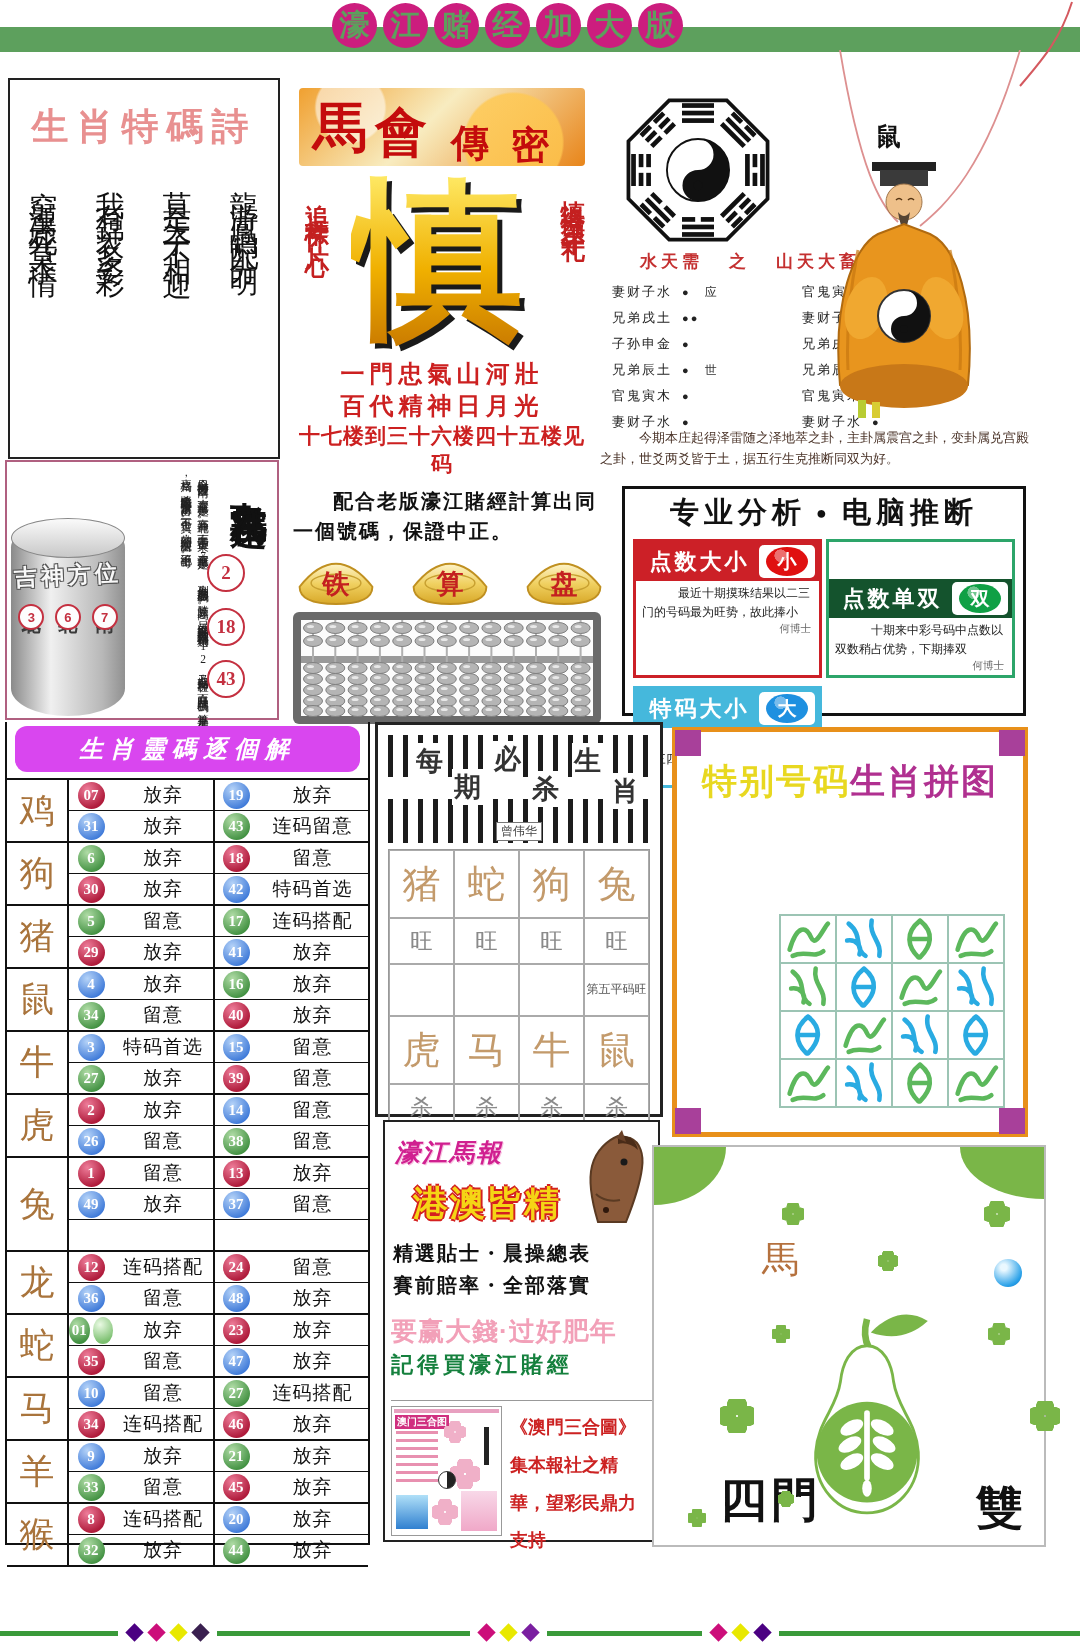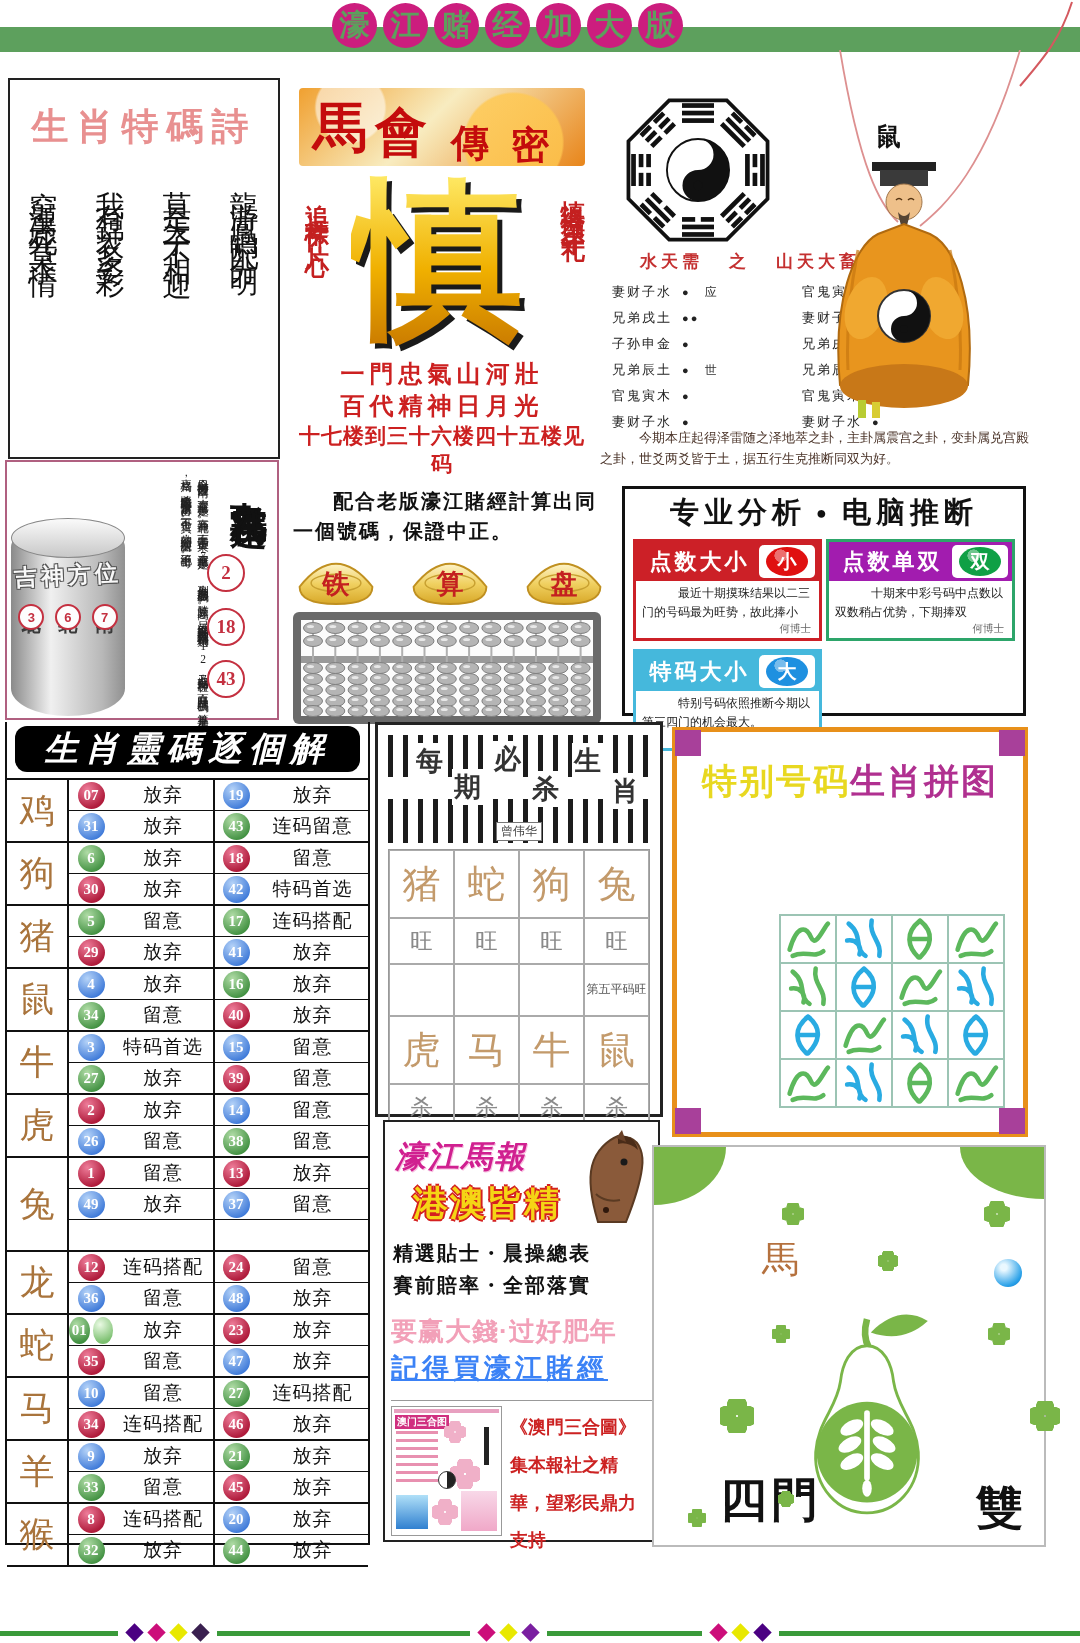--- a/index.html
+++ b/index.html
@@ -108,22 +108,22 @@
   .aoval{width:42px;height:29px;border-radius:50%;display:flex;align-items:center;justify-content:center;
       color:#fff;font-size:19px;font-weight:bold;}
   .abox-body{position:relative;font-size:12px;line-height:1.55;padding:3px 6px 14px;text-indent:3em;color:#222;
       font-family:"Liberation Serif","DejaVu Serif",serif;min-height:40px;}
   .abox-sign{position:absolute;right:8px;bottom:1px;font-size:10.5px;color:#666;text-indent:0;}
   .abox-body2{display:block;text-indent:0;}
 
   
   #ztable{left:5px;top:722px;width:365px;height:823px;border-right:2px solid #111;box-sizing:border-box;
       border-left:2px solid #111;border-bottom:2px solid #111;}
-  #zbanner{position:relative;margin:4px 8px 6px;height:46px;border-radius:12px;background:#000000;
-      display:flex;align-items:center;justify-content:center;color:#fff;font-size:34px;font-weight:bold;
+  #zbanner{position:relative;margin:4px 8px 6px;height:46px;border-radius:12px;background:#d946ef;
+      display:flex;align-items:center;justify-content:center;color:#fff;font-size:24px;font-weight:bold;
       font-style:italic;letter-spacing:7px;font-family:"Liberation Serif","DejaVu Serif",serif;}
   #zrows{border-top:2px solid #111;}
   .zgroup{display:grid;grid-template-columns:62px 1fr;border-bottom:2px solid #111;}
   .zanimal{border-right:2px solid #111;display:flex;align-items:center;justify-content:center;}
   .zanimal span{font-size:35px;color:#a9743c;font-family:"Liberation Serif","DejaVu Serif",serif;}
   .zsub{display:grid;grid-template-columns:44px 100px 44px 1fr;align-items:center;height:30px;}
   .zsub + .zsub{border-top:1.5px solid #111;}
   .znum{display:flex;align-items:center;justify-content:center;height:100%;}
   .znum.second{border-left:2px solid #111;}
   .zlab{text-align:center;font-size:19px;letter-spacing:1px;}
@@ -157,30 +157,30 @@
   #ptitle{margin-top:26px;text-align:center;font-size:35px;font-weight:bold;letter-spacing:2px;
       font-family:"Liberation Serif","DejaVu Serif",serif;}
   #ptitle .y{color:#e8d820;}
   #ptitle .m{color:#b03090;}
   #pgrid{position:absolute;left:102px;top:182px;display:grid;grid-template-columns:repeat(4,56px);
       grid-auto-rows:48px;border:1px solid #9cc4b4;}
   .pcell{border:1px solid #9cc4b4;overflow:hidden;background:#fff;}
 
   
   #ad{left:383px;top:1120px;width:277px;height:422px;border:2px solid #222;background:#fff;box-sizing:border-box;}
-  #ad-title{position:absolute;left:10px;top:14px;font-size:31px;font-weight:bold;font-style:italic;color:#d02090;
+  #ad-title{position:absolute;left:10px;top:14px;font-size:25px;font-weight:bold;font-style:italic;color:#d02090;
       letter-spacing:2px;font-family:"Liberation Serif","DejaVu Serif",serif;text-shadow:1px 1px 0 #f8c0e0;}
   #ad-sub{position:absolute;left:28px;top:58px;font-size:35px;font-weight:bold;color:#f5d515;letter-spacing:2px;
       font-family:"Liberation Serif","DejaVu Serif",serif;
       text-shadow:2px 0 0 #d42020,-2px 0 0 #d42020,0 2px 0 #d42020,0 -2px 0 #d42020;}
   #ad-horse{position:absolute;right:8px;top:8px;}
   #ad-l1{position:absolute;left:8px;top:118px;font-size:20px;font-weight:bold;letter-spacing:2px;}
   #ad-l2{position:absolute;left:8px;top:150px;font-size:20px;font-weight:bold;letter-spacing:2px;}
   #ad-p1{position:absolute;left:6px;top:192px;font-size:26px;font-weight:bold;color:#f2a0b8;letter-spacing:1px;}
-  #ad-p2{position:absolute;left:6px;top:228px;font-size:27px;font-weight:bold;color:#3b82f6;letter-spacing:4px;text-decoration:underline;}
+  #ad-p2{position:absolute;left:6px;top:228px;font-size:22px;font-weight:bold;color:#15803d;letter-spacing:4px;}
   #ad-bottom{position:absolute;left:6px;top:278px;width:261px;height:136px;border-top:1px solid #999;display:flex;}
   #mini-paper{position:relative;width:112px;height:128px;border:1px solid #999;margin-top:5px;background:#fff;overflow:hidden;}
   #ad-promo{width:146px;font-size:18px;font-weight:bold;color:#cc2222;line-height:2.1;padding:8px 0 0 8px;}
   .mline{position:absolute;height:3px;background:#e890b0;}
   #mini-title{position:absolute;left:3px;top:8px;background:#d03080;color:#fff;font-size:10px;padding:0 2px;font-weight:bold;}
 
   
   #pear{left:652px;top:1145px;width:394px;height:402px;border:2px solid #bbb;background:#fff;box-sizing:border-box;}
   .leafTL{position:absolute;left:0;top:0;width:72px;height:58px;background:#7ab648;border-radius:0 0 100% 0;}
   .leafTR{position:absolute;right:0;top:0;width:84px;height:52px;background:#7ab648;border-radius:0 0 0 100%;}
@@ -670,21 +670,21 @@
         <div class="abox" style="border-color: rgb(204, 32, 39);">
           <div class="abox-head" style="background: rgb(204, 32, 39);">
             <div class="abox-label">点数大小</div>
             <div class="abox-ovalwrap">
               <div class="aoval" style="background: radial-gradient(circle at 35% 30%, rgba(255, 255, 255, 0.4) 0px, rgba(255, 255, 255, 0.4) 18%, transparent 19%), rgb(224, 16, 16);">小</div>
             </div>
           </div>
           <div class="abox-body">最近十期摸珠结果以二三门的号码最为旺势，故此捧小<span class="abox-sign">何博士</span></div>
         </div>
         <div class="abox" style="border-color: rgb(45, 165, 106);">
-          <div class="abox-head" style="background: #a21caf;">
+          <div class="abox-head" style="background: #14532d; margin-top: 37px;">
             <div class="abox-label">点数单双</div>
             <div class="abox-ovalwrap">
               <div class="aoval" style="background: radial-gradient(circle at 35% 30%, rgba(255, 255, 255, 0.4) 0px, rgba(255, 255, 255, 0.4) 18%, transparent 19%), rgb(15, 160, 69);">双</div>
             </div>
           </div>
           <div class="abox-body">十期来中彩号码中点数以双数稍占优势，下期捧双<span class="abox-sign">何博士</span></div>
         </div>
         <div class="abox" style="border-color: rgb(69, 184, 220);">
           <div class="abox-head" style="background: rgb(69, 184, 220);">
             <div class="abox-label">特码大小</div>

